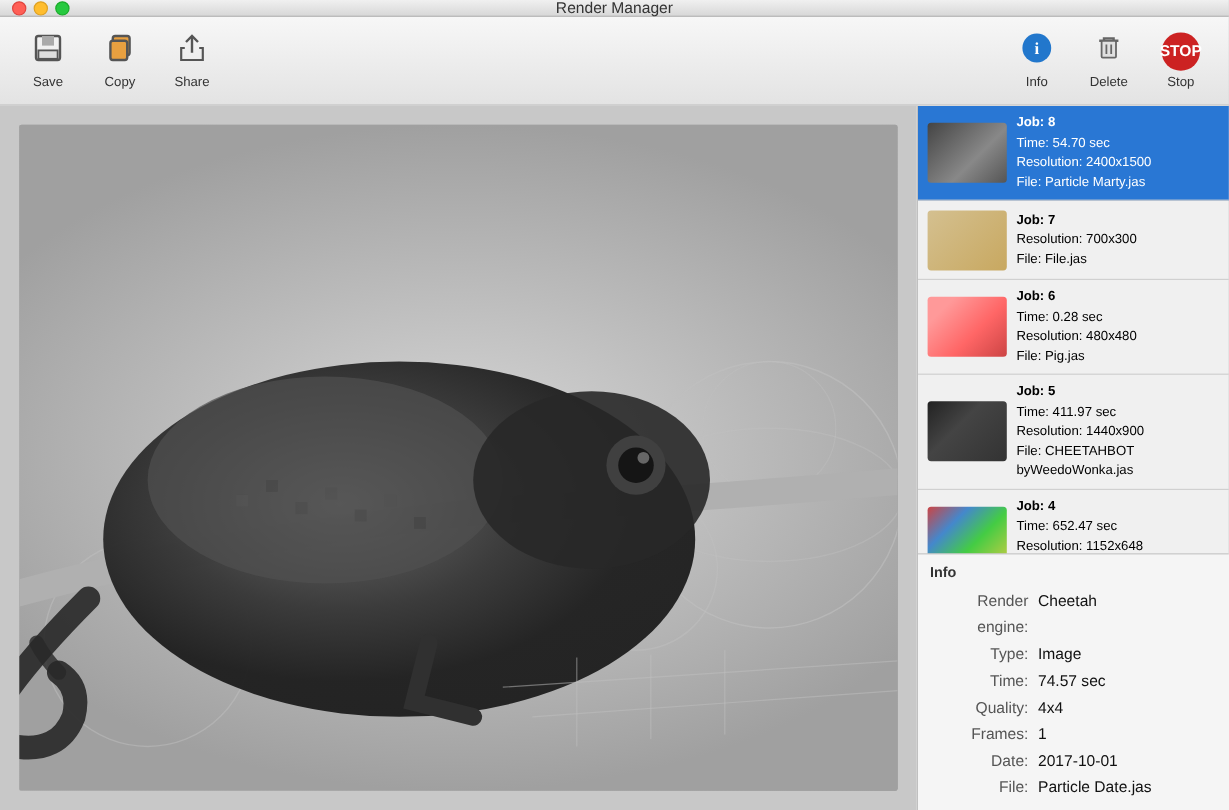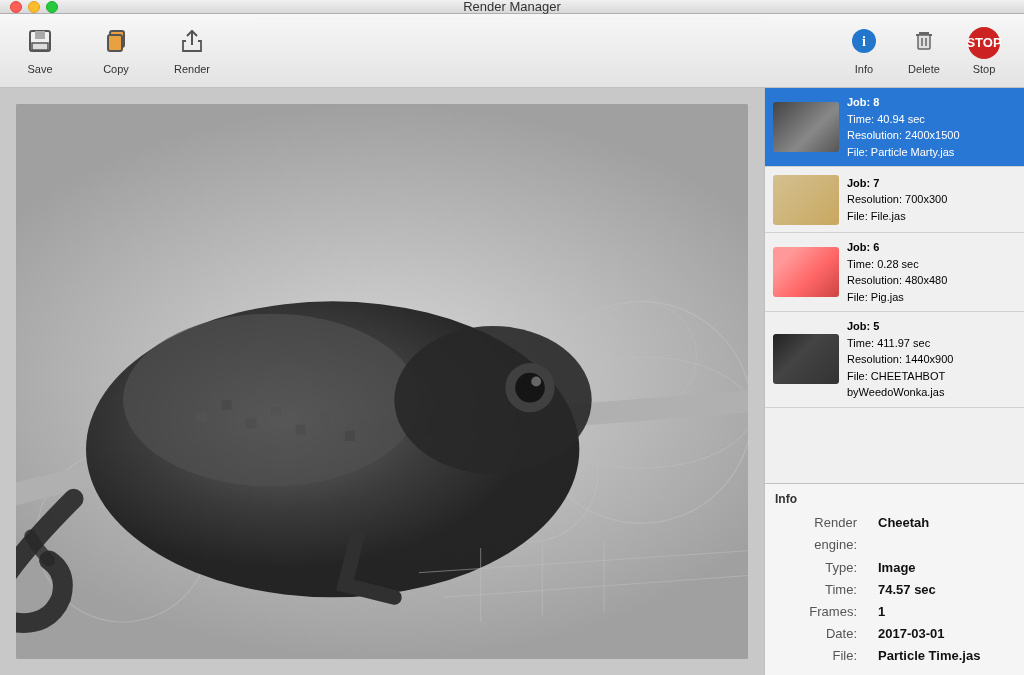--- a/index.html
+++ b/index.html
@@ -50,21 +50,21 @@
       height: 74px;
       background: linear-gradient(to bottom, #f7f7f7, #e3e3e3);
       border-bottom: 1px solid #c0c0c0;
       display: flex;
       align-items: center;
       padding: 0 12px;
       flex-shrink: 0;
     }
     .toolbar-left {
       display: flex;
-      gap: 20px;
+      gap: 4px;
     }
     .toolbar-right {
       margin-left: auto;
       display: flex;
       gap: 4px;
     }
     .toolbar-btn {
       display: flex;
       flex-direction: column;
       align-items: center;
@@ -210,22 +210,21 @@
     }
     .info-key {
       color: #555;
       width: 90px;
       flex-shrink: 0;
       text-align: right;
       padding-right: 8px;
     }
     .info-val {
       color: #111;
-      font-weight: 700;
-      margin-left: 13px;
+      font-weight: 400;
     }
 
     
     .svg-icon { width: 28px; height: 28px; }
   </style>
 </head>
 <body>
 
 <div class="titlebar">
   <div class="traffic-lights">
@@ -261,21 +260,21 @@
     </button>
 
     <button class="toolbar-btn">
       <span class="toolbar-icon icon-share">
         <svg class="svg-icon" viewBox="0 0 28 28" fill="none" stroke="#555" stroke-width="2">
           <path d="M14 4 L14 18" stroke-width="2"></path>
           <path d="M9 9 L14 4 L19 9" stroke-width="2" fill="none"></path>
           <path d="M8 14 L5 14 L5 24 L23 24 L23 14 L20 14" stroke-width="1.8" fill="none"></path>
         </svg>
       </span>
-      <span class="toolbar-btn-label">Render</span>
+      <span class="toolbar-btn-label">Share</span>
     </button>
   </div>
 
   <div class="toolbar-right">
 
     <button class="toolbar-btn">
       <span class="toolbar-icon icon-info">
         <svg class="svg-icon" viewBox="0 0 28 28">
           <circle cx="14" cy="14" r="12" fill="#2277cc"></circle>
           <text x="14" y="19" text-anchor="middle" fill="white" font-size="14" font-weight="bold" font-family="serif">i</text>
@@ -367,21 +366,21 @@
     </div>
   </div>
 
   <div class="right-panel">
 
     <div class="job-list" id="job-list">
     <div class="job-item selected">
           <div class="job-thumbnail thumb-0" style="background: linear-gradient(135deg, rgb(68, 68, 68) 0%, rgb(102, 102, 102) 30%, rgb(136, 136, 136) 60%, rgb(85, 85, 85) 100%);"></div>
           <div class="job-info">
             <span class="job-info-line bold">Job: 8</span>
-            <span class="job-info-line">Time: 40.94 sec</span>
+            <span class="job-info-line">Time: 54.70 sec</span>
             <span class="job-info-line">Resolution: 2400x1500</span>
             <span class="job-info-line">File: Particle Marty.jas</span>
           </div>
         </div>
         <div class="job-item">
           <div class="job-thumbnail thumb-1"></div>
           <div class="job-info">
             <span class="job-info-line bold">Job: 7</span>
             <span class="job-info-line">Resolution: 700x300</span>
             <span class="job-info-line">File: File.jas</span>
@@ -398,45 +397,58 @@
         </div>
         <div class="job-item">
           <div class="job-thumbnail thumb-3"></div>
           <div class="job-info">
             <span class="job-info-line bold">Job: 5</span>
             <span class="job-info-line">Time: 411.97 sec</span>
             <span class="job-info-line">Resolution: 1440x900</span>
             <span class="job-info-line">File: CHEETAHBOT byWeedoWonka.jas</span>
           </div>
         </div>
+        <div class="job-item">
+          <div class="job-thumbnail thumb-4"></div>
+          <div class="job-info">
+            <span class="job-info-line bold">Job: 4</span>
+            <span class="job-info-line">Time: 652.47 sec</span>
+            <span class="job-info-line">Resolution: 1152x648</span>
+            <span class="job-info-line">File: Crayons.jas</span>
+          </div>
+        </div>
       </div>
 
     <div class="info-panel">
       <div class="info-title">Info</div>
       <div class="info-table" id="info-table">
       <div class="info-row">
             <span class="info-key">Render engine:</span>
             <span class="info-val">Cheetah</span>
           </div>
           <div class="info-row">
             <span class="info-key">Type:</span>
             <span class="info-val">Image</span>
           </div>
           <div class="info-row">
             <span class="info-key">Time:</span>
             <span class="info-val">74.57 sec</span>
           </div>
           <div class="info-row">
+            <span class="info-key">Quality:</span>
+            <span class="info-val">4x4</span>
+          </div>
+          <div class="info-row">
             <span class="info-key">Frames:</span>
             <span class="info-val">1</span>
           </div>
           <div class="info-row">
             <span class="info-key">Date:</span>
-            <span class="info-val">2017-03-01</span>
+            <span class="info-val">2017-10-01</span>
           </div>
           <div class="info-row">
             <span class="info-key">File:</span>
-            <span class="info-val">Particle Time.jas</span>
+            <span class="info-val">Particle Date.jas</span>
           </div>
         </div>
     </div>
   </div>
 </div>
 
 </body></html>

